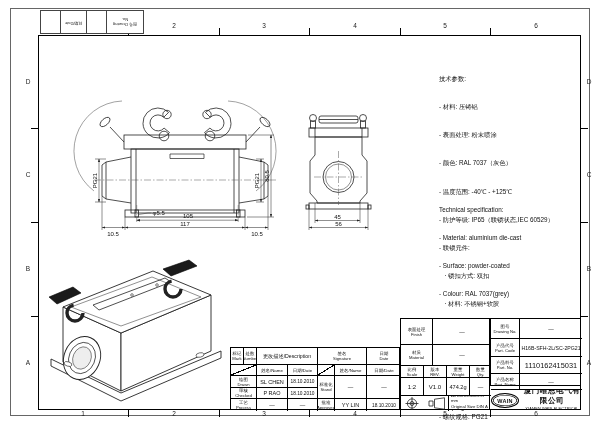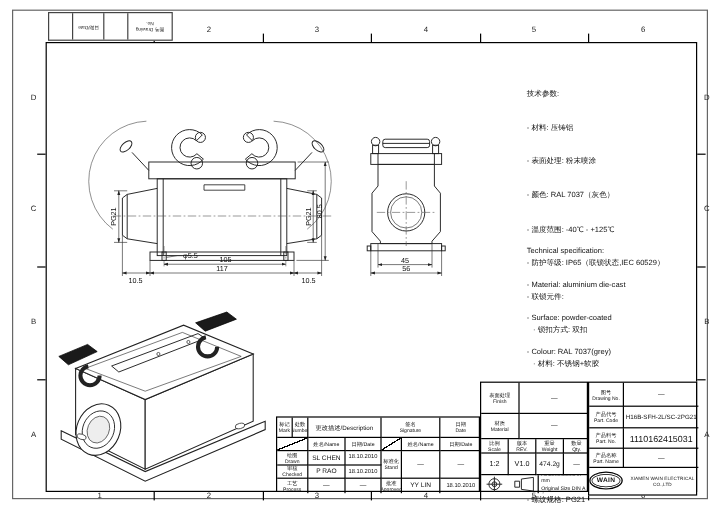--- a/index.html
+++ b/index.html
@@ -364,21 +364,21 @@
           <path d="M31.5 2.2 L41.5 0.8 V12.2 L31.5 10.8 Z"></path>
         </g>
       </svg>
     </div>
     <div class="cell note noB noR" style="left:48px;top:77px;width:42px;height:15px">
       <span>All Dimensions in mm</span>
       <span>Original Size DIN A 4</span>
     </div>
   </div>
 
-  <div class="tb-section" style="left:490px;top:318px;width:91px;height:95px">
+  <div class="tb-section" style="left:490px;top:318px;width:91px;height:68px">
     <div class="cell lab" style="left:0;top:0;width:29px;height:20px">
       <span>图号</span>
       <span class="en">Drawing No.</span>
     </div>
     <div class="cell val noR" style="left:29px;top:0;width:62px;height:20px">—</div>
 
     <div class="cell lab" style="left:0;top:20px;width:29px;height:18px">
       <span>产品代号</span>
       <span class="en">Part. Code</span>
     </div>
@@ -394,18 +394,19 @@
       <span>产品名称</span>
       <span class="en">Part. Name</span>
     </div>
     <div class="cell val noR" style="left:29px;top:55px;width:62px;height:16px">—</div>
 
     <div class="cell company-row noB noR" style="left:0;top:71px;width:91px;height:21px">
       <div class="logo-oval">
         <span class="logo-txt">WAIN</span>
       </div>
       <div class="cmp">
+        <span class="cn">厦门唯恩电气有限公司</span>
         <span class="en">XIAMEN WAIN ELECTRICAL CO.,LTD</span>
       </div>
     </div>
   </div>
 
 </div>
 
 </body></html>

